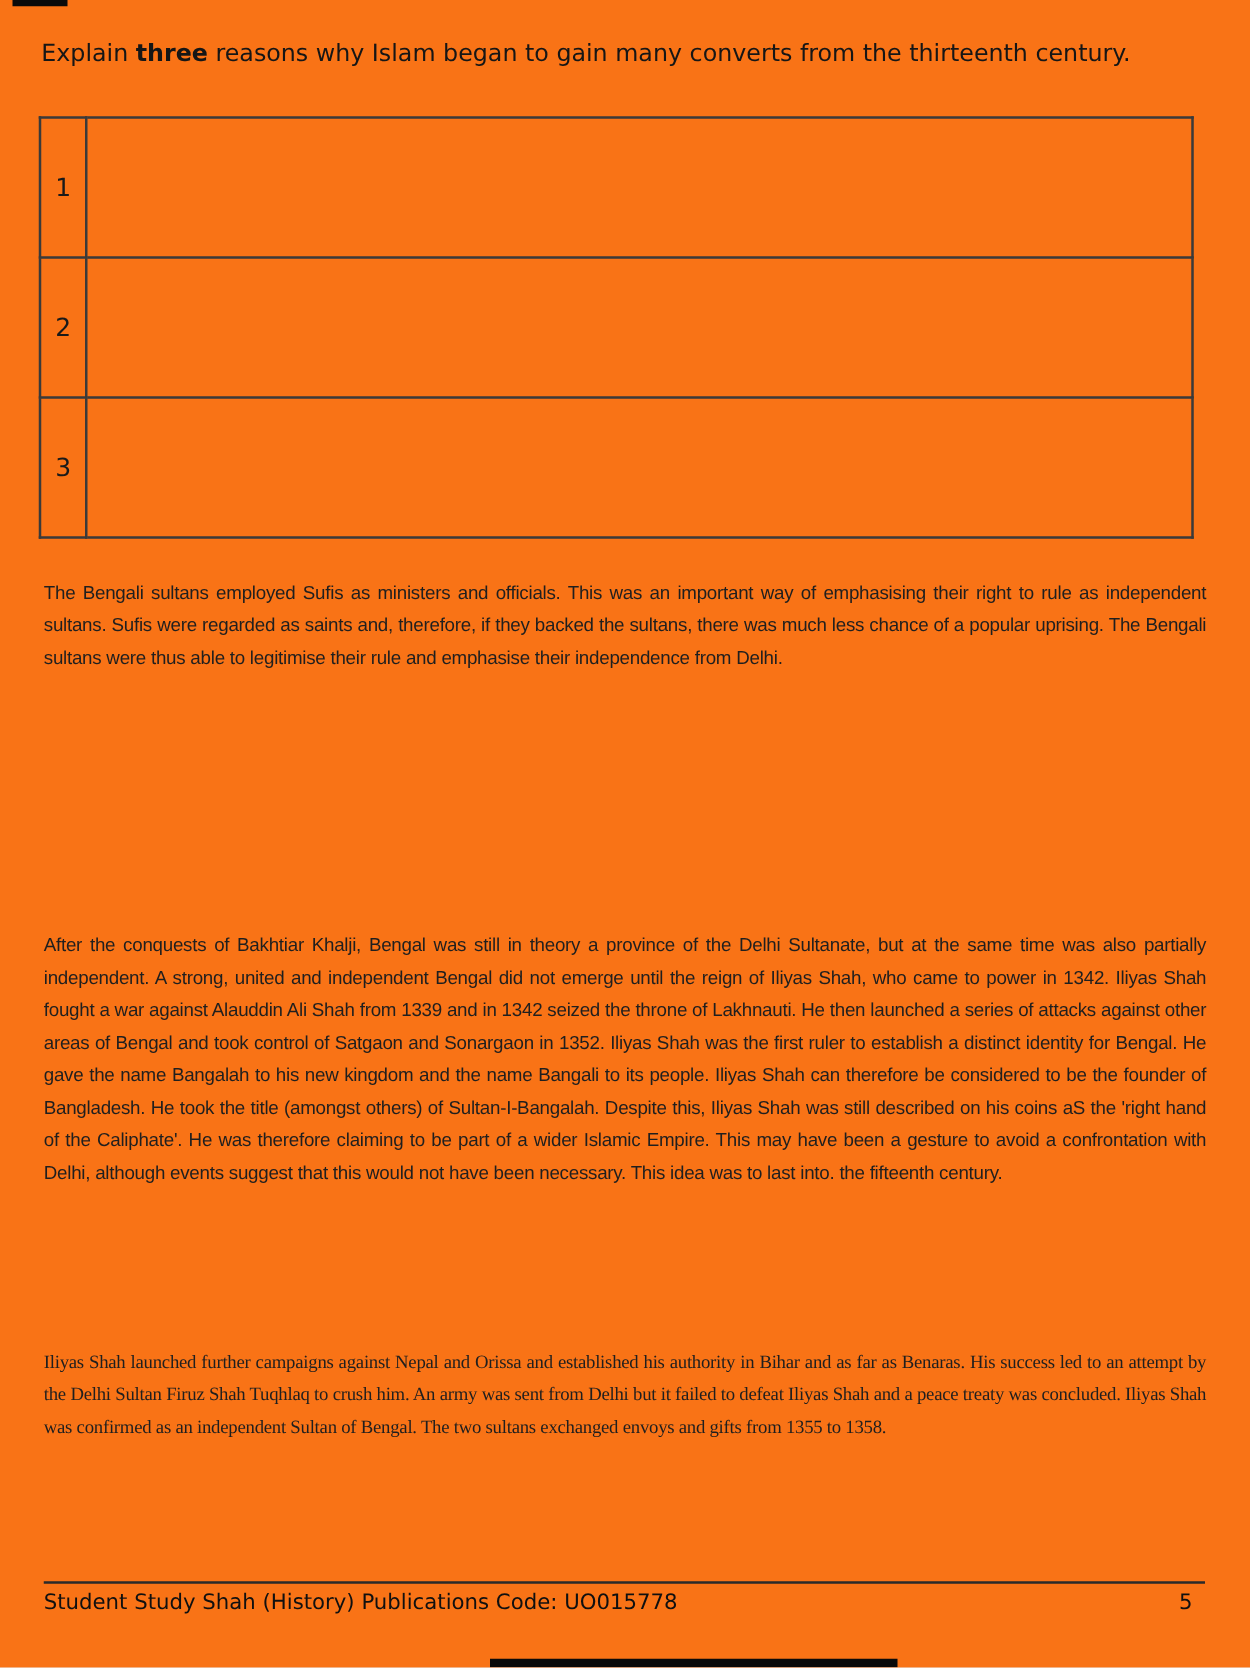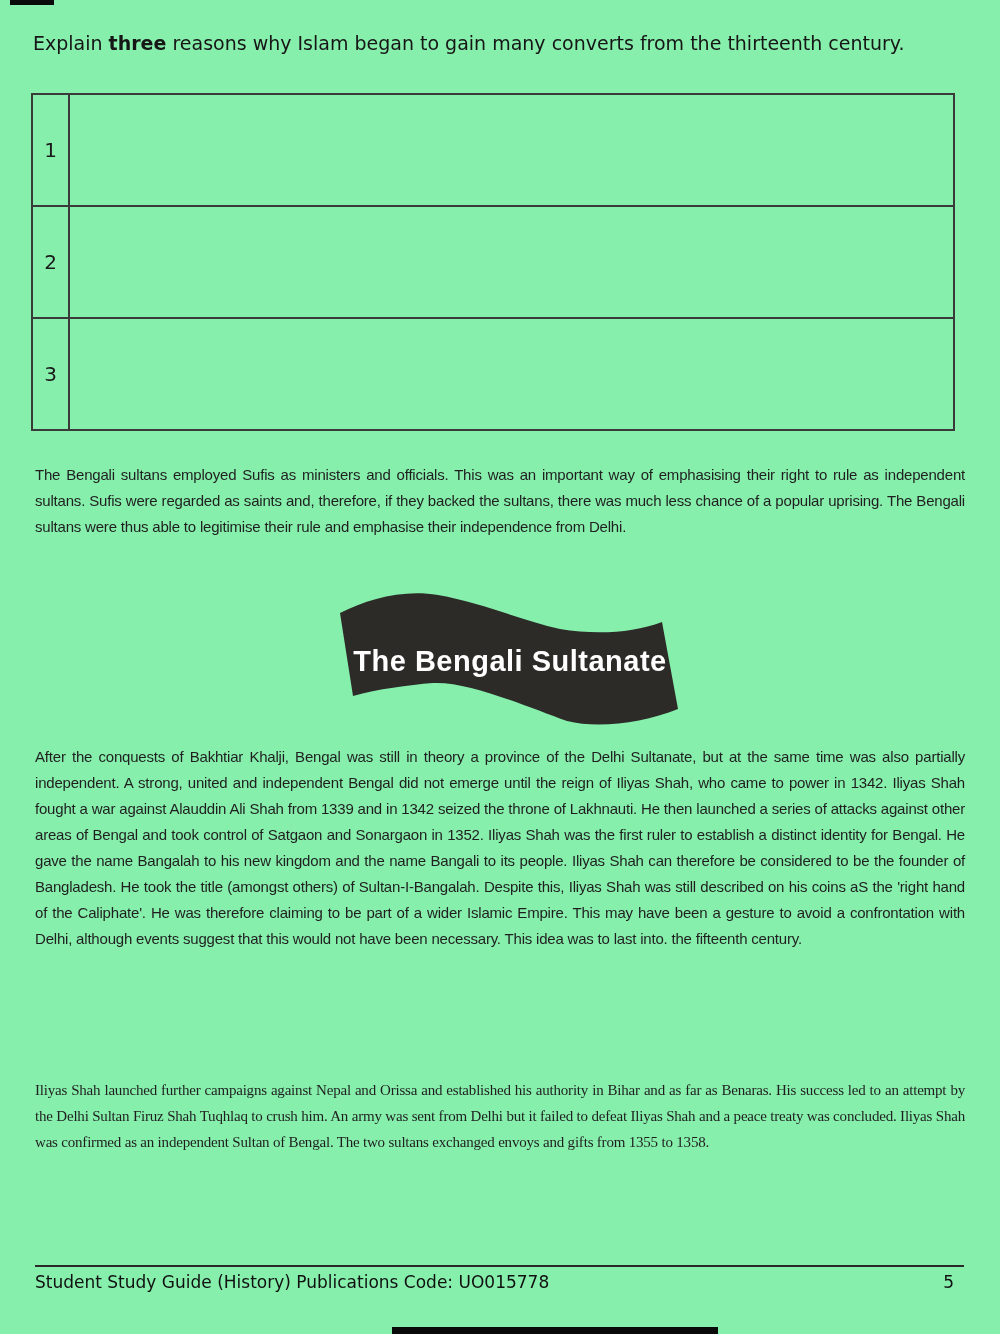--- a/index.html
+++ b/index.html
@@ -1,17 +1,17 @@
 <!DOCTYPE html>
 <html><head>
 <meta charset="utf-8">
 <style>
   html,body{margin:0;padding:0;background:#e8e8e8;}
   .page{
-    position:relative;width:1000px;height:1334px;background:#86efac;
+    position:relative;width:1000px;height:1334px;background:#f97316;
     margin:0 auto;overflow:hidden;
     font-family:"DejaVu Sans",sans-serif;color:#1c1c1c;
   }
   .scan-mark{position:absolute;background:#0a0a0a;}
   .question{
     position:absolute;left:33px;top:31px;width:930px;
     font-size:19px;line-height:24px;color:#161616;
   }
   .question b{font-weight:bold;}
   
@@ -73,38 +73,24 @@
     </tr>
     <tr>
       <td class="num">3</td>
       <td></td>
     </tr>
   </tbody>
     </table>
 
   <div class="para para-sufis">The Bengali sultans employed Sufis as ministers and officials. This was an important way of emphasising their right to rule as independent sultans. Sufis were regarded as saints and, therefore, if they backed the sultans, there was much less chance of a popular uprising. The Bengali sultans were thus able to legitimise their rule and emphasise their independence from Delhi.</div>
 
-  <div class="banner">
-    <svg viewBox="0 0 350 140">
-      <path d="M 2,26
-               C 30,12 65,2 100,8
-               C 145,16 185,34 222,42
-               C 258,48 295,46 324,35
-               L 340,122
-               C 305,136 260,142 229,134
-               C 190,120 130,94 95,96
-               C 70,98 40,102 15,109
-               Z" fill="#2d2b28"></path>
-      <text x="172" y="84" text-anchor="middle" fill="#ffffff">The Bengali Sultanate</text>
-    </svg>
-  </div>
 
   <div class="para para-conquests">After the conquests of Bakhtiar Khalji, Bengal was still in theory a province of the Delhi Sultanate, but at the same time was also partially independent. A strong, united and independent Bengal did not emerge until the reign of Iliyas Shah, who came to power in 1342. Iliyas Shah fought a war against Alauddin Ali Shah from 1339 and in 1342 seized the throne of Lakhnauti. He then launched a series of attacks against other areas of Bengal and took control of Satgaon and Sonargaon in 1352. Iliyas Shah was the first ruler to establish a distinct identity for Bengal. He gave the name Bangalah to his new kingdom and the name Bangali to its people. Iliyas Shah can therefore be considered to be the founder of Bangladesh. He took the title (amongst others) of Sultan-I-Bangalah. Despite this, Iliyas Shah was still described on his coins aS the 'right hand of the Caliphate'. He was therefore claiming to be part of a wider Islamic Empire. This may have been a gesture to avoid a confrontation with Delhi, although events suggest that this would not have been necessary. This idea was to last into. the fifteenth century.</div>
 
   <div class="para para-campaigns">Iliyas Shah launched further campaigns against Nepal and Orissa and established his authority in Bihar and as far as Benaras. His success led to an attempt by the Delhi Sultan Firuz Shah Tuqhlaq to crush him. An army was sent from Delhi but it failed to defeat Iliyas Shah and a peace treaty was concluded. Iliyas Shah was confirmed as an independent Sultan of Bengal. The two sultans exchanged envoys and gifts from 1355 to 1358.</div>
 
   <div class="footer-rule"></div>
   <div class="footer">
-    <div>Student Study Guide (History) Publications Code: UO015778</div>
+    <div>Student Study Shah (History) Publications Code: UO015778</div>
     <div class="pageno">5</div>
   </div>
 
 </div>
 
 </body></html>

